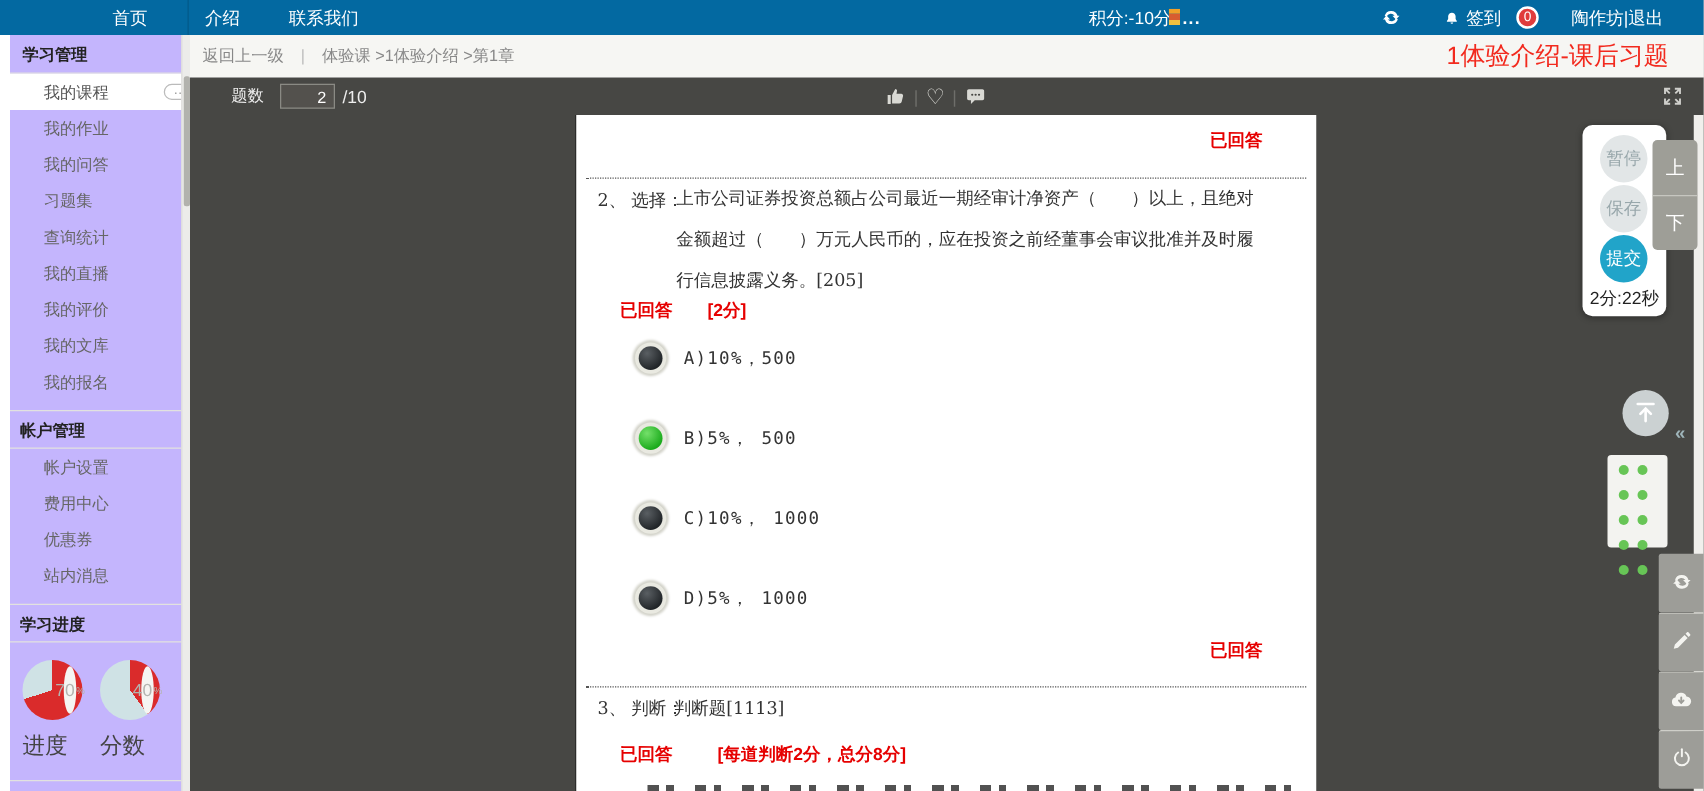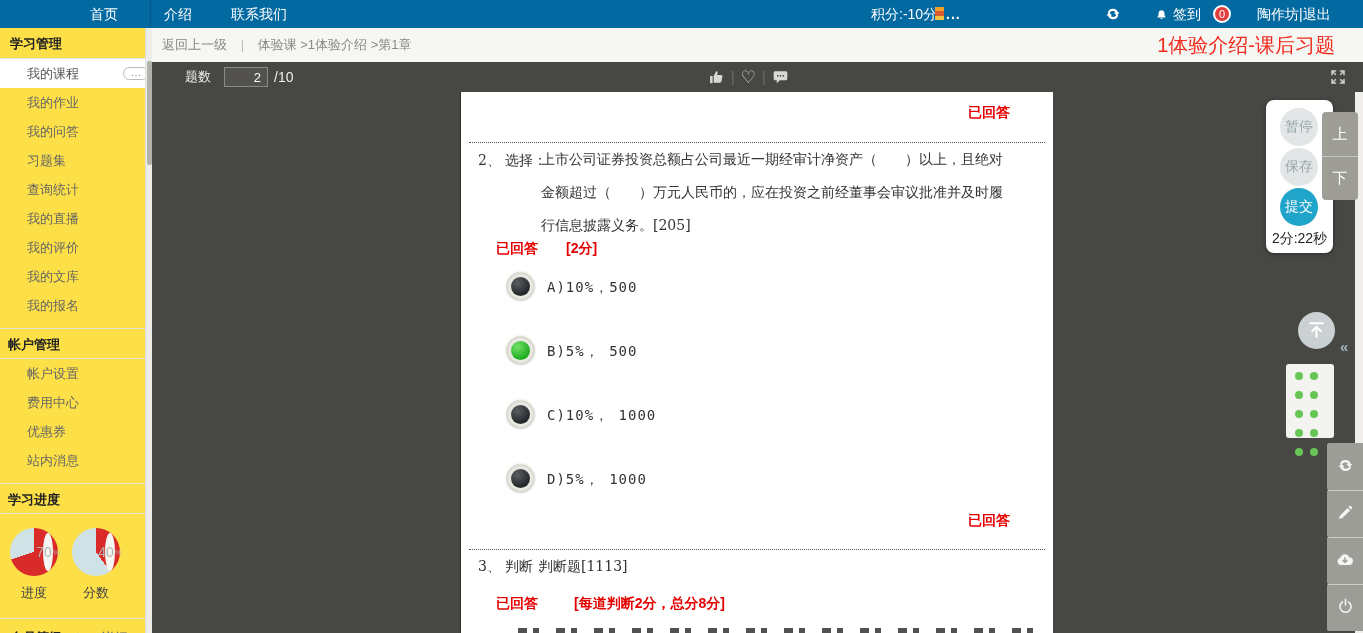--- a/index.html
+++ b/index.html
@@ -16,32 +16,32 @@
   .nav-points { left:871px; font-size:13px; }
   .nav-medal { position:absolute; left:935px; top:7px; }
   .nav-more { left:946px; font-weight:bold; letter-spacing:1px; }
   .nav-refresh { position:absolute; left:1104px; top:5px; width:18px; height:18px; cursor:pointer; }
   .nav-signin { left:1155px; }
   .nav-signin svg { vertical-align:-3px; margin-right:5px; }
   .nav-badge { position:absolute; left:1213px; top:5px; width:18px; height:18px; background:#e03c3c; border:2px solid #fff; border-radius:50%; color:#fff; font-size:11px; line-height:14px; text-align:center; cursor:pointer; }
   .nav-user { left:1257px; }
 
   
-  .sidebar { position:absolute; left:0; top:28px; width:145px; bottom:0; background:#fde047; overflow:hidden; }
+  .sidebar { position:absolute; left:8px; top:28px; width:145px; bottom:0; background:#c4b5fd; overflow:hidden; }
   .side-head { height:31px; line-height:31px; padding-left:10px; font-size:13px; font-weight:bold; color:#222; border-bottom:1px solid #e2e2df; }
   .side-head.mt { margin-top:8px; border-top:1px solid #e2e2df;padding-left:8px; }
   .side-item { position:relative; height:29px; line-height:29px; padding-left:27px; font-size:13px; color:#666; cursor:pointer; }
   .side-item.active { background:#fff; color:#555; }
   .more-pill { position:absolute; right:-4px; top:8px; width:26px; height:13px; border:1px solid #bbb; border-radius:8px; background:#fff; color:#999; font-size:11px; line-height:9px; text-align:center; cursor:pointer; }
   .rings { display:flex; margin:14px 0 0 10px; gap:14px; }
   .ring { width:48px; height:48px; border-radius:50%; position:relative; }
   .ring-inner { position:absolute; left:5px; top:5px; right:5px; bottom:5px; border-radius:50%; background:#f5f5f2; display:flex; align-items:center; justify-content:center; color:#b4b4b0; font-size:14px;margin-left:28px; }
   .ring-inner .pct { font-size:8px; margin-left:1px; }
   .ring-labels { display:flex; margin:8px 0 0 10px; gap:14px; }
-  .ring-labels span { width:48px; text-align:center; font-size:13px; color:#444; }
+  .ring-labels span { width:48px; text-align:left; font-size:18px; color:#444; }
   .member-row { margin-top:16px; border-top:1px solid #e2e2df; padding:10px 0 0 10px; font-size:13px; color:#222; font-weight:bold; display:flex; align-items:center; }
   .member-row .detail { font-weight:normal; color:#666; margin-left:16px; cursor:pointer; }
   .member-row svg { margin-left:8px; }
   .side-scroll { position:absolute; left:145px; top:28px; width:7px; bottom:0; background:#ececea; border-left:1px solid #dedddb; }
   .side-thumb { position:absolute; left:1px; top:33px; width:5px; height:104px; background:#b2b2ad; border-radius:2px; }
 
   
   .topstrip { position:absolute; left:152px; top:28px; right:0; height:34px; background:#f6f6f3; }
   .crumb { position:absolute; left:10px; top:0; height:34px; line-height:34px; font-size:13px; color:#888; }
   .crumb .bc-back { cursor:pointer; }

